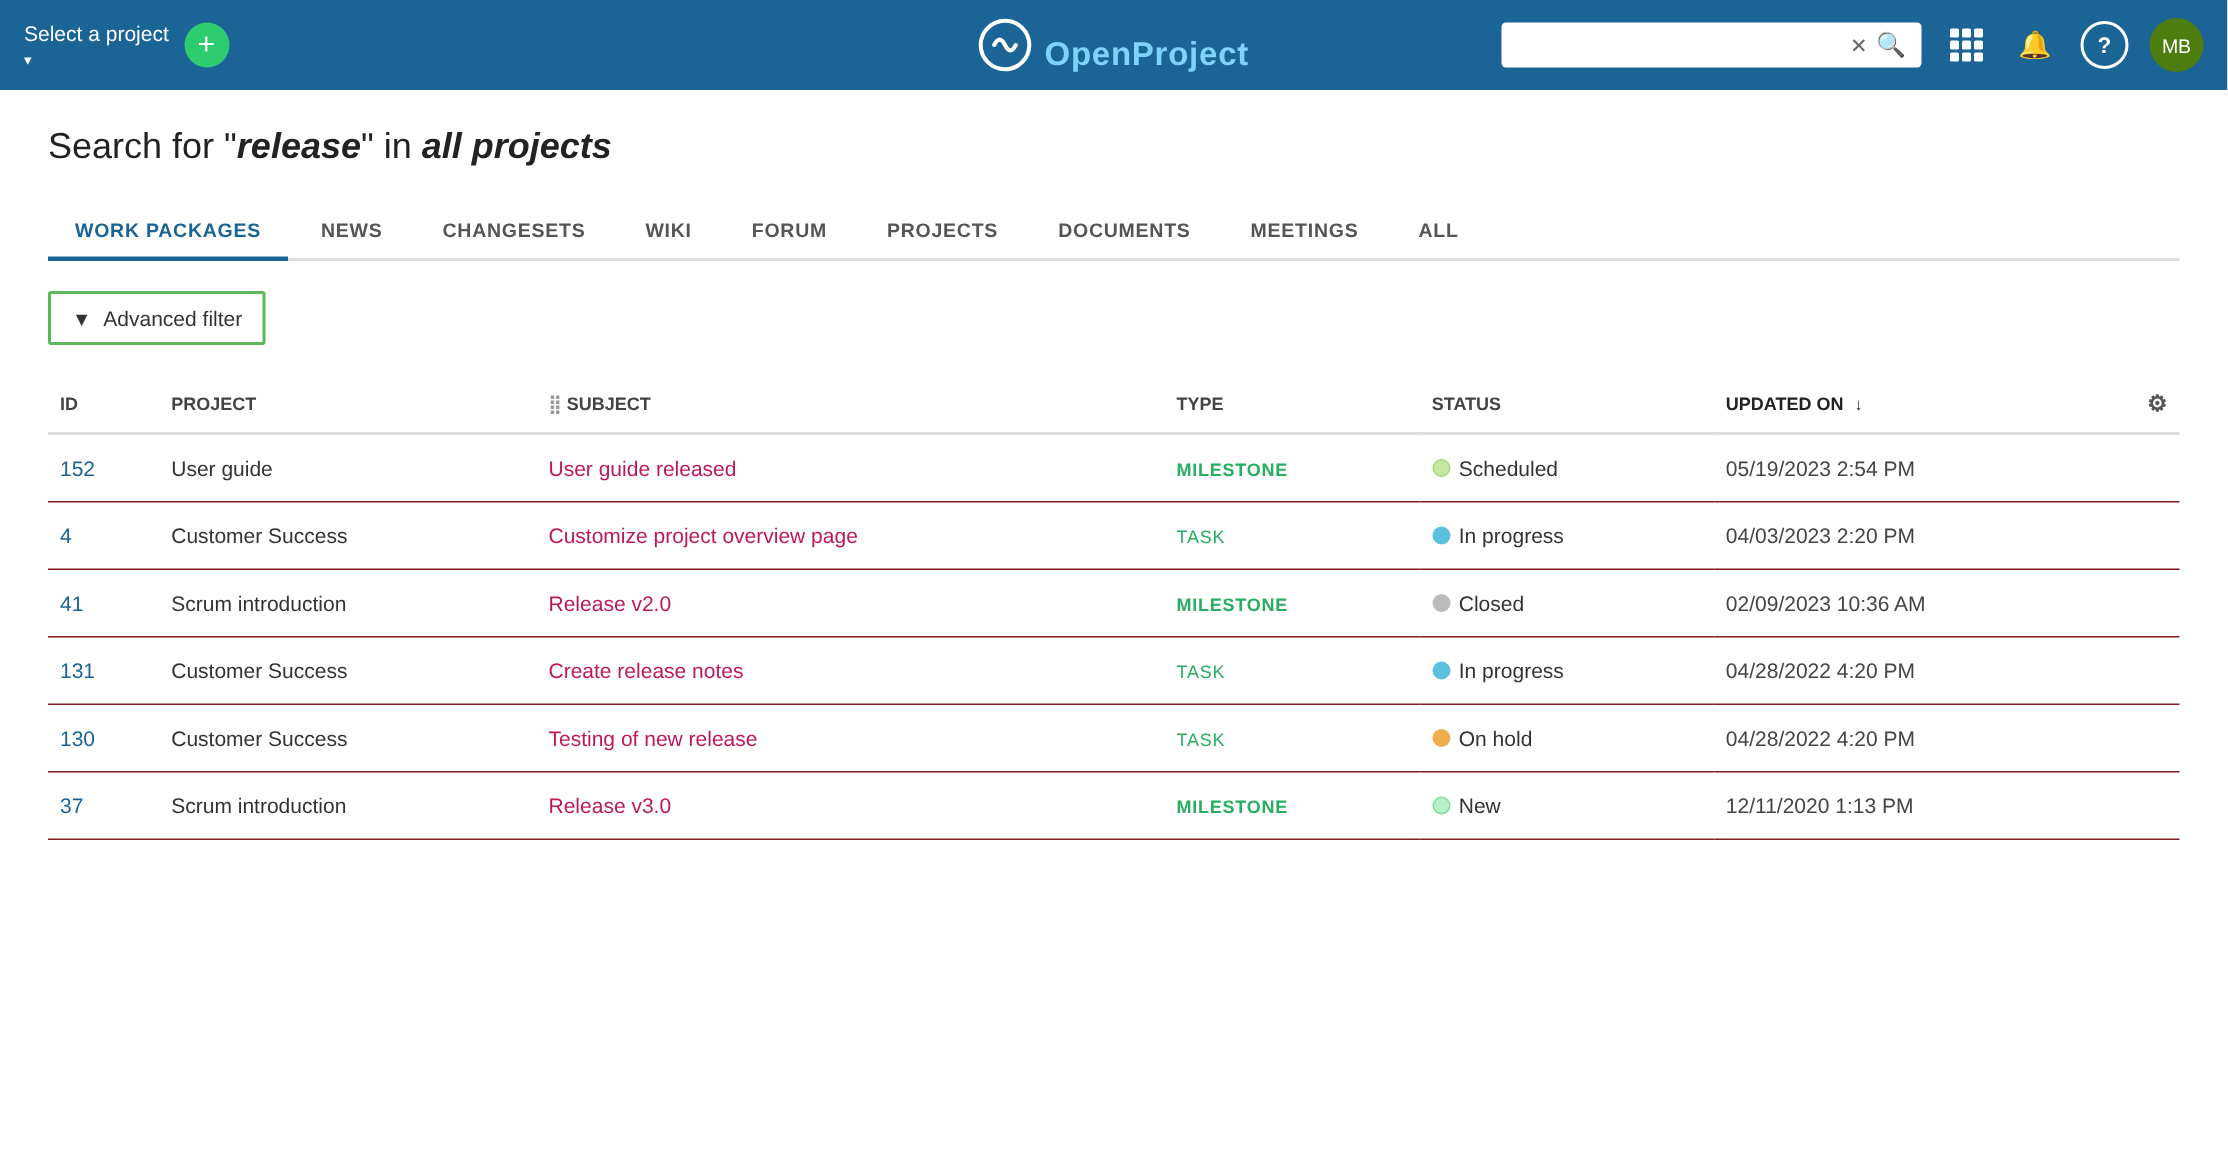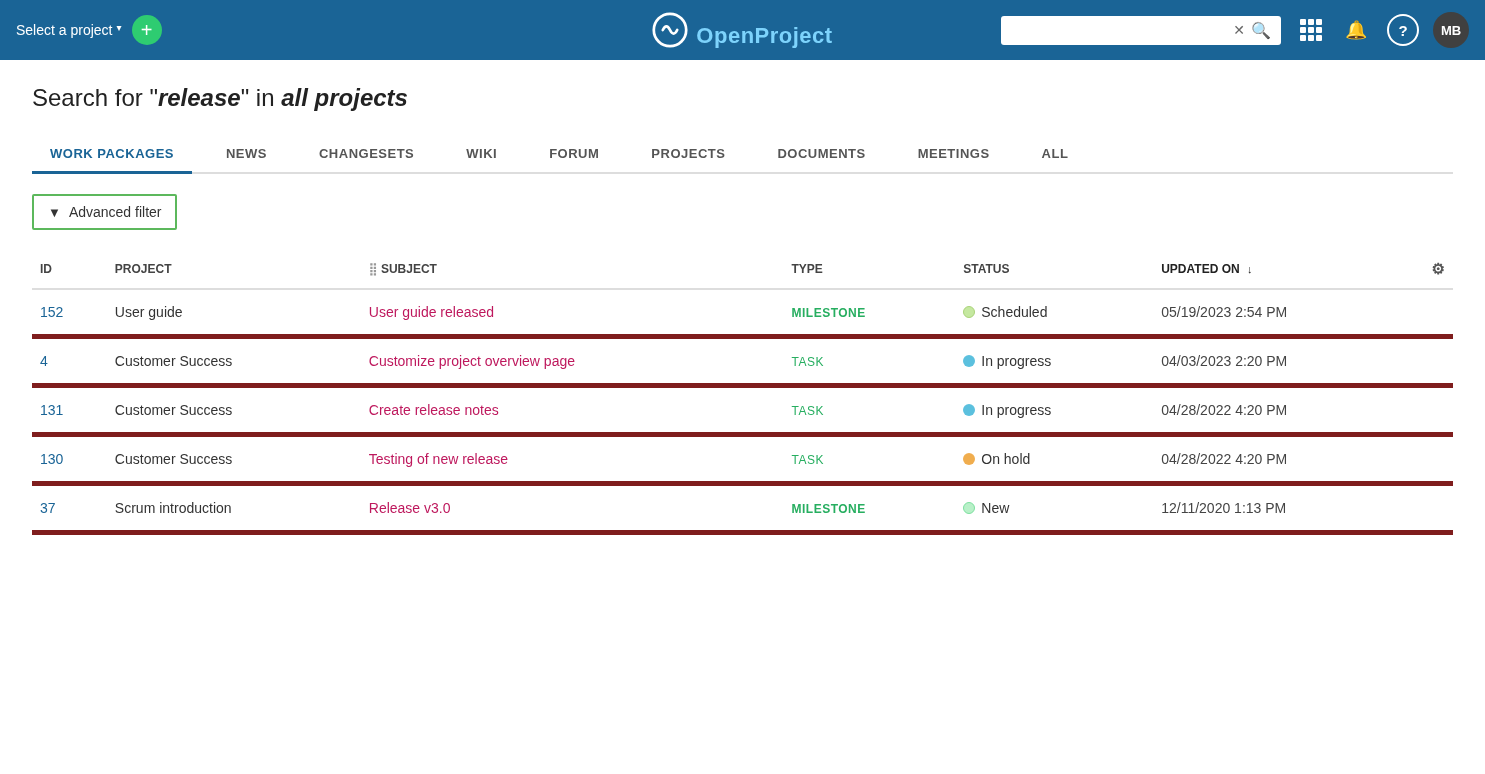--- a/index.html
+++ b/index.html
@@ -21,20 +21,21 @@
       flex: 1;
     }
     .select-project {
       color: #fff;
       font-size: 14px;
       display: flex;
       align-items: flex-start;
       gap: 4px;
       cursor: pointer;
       white-space: nowrap;
+      flex-direction: column;
     }
     .select-project .chevron {
       font-size: 10px;
     }
     .add-btn {
       width: 30px;
       height: 30px;
       border-radius: 50%;
       background: #2ecc71;
       color: #fff;
@@ -126,27 +127,27 @@
       align-items: center;
       justify-content: center;
       font-size: 15px;
       font-weight: bold;
       cursor: pointer;
     }
     .avatar {
       width: 36px;
       height: 36px;
       border-radius: 50%;
-      background: #404040;
+      background: #4d7c0f;
       color: #fff;
       display: flex;
       align-items: center;
       justify-content: center;
       font-size: 13px;
-      font-weight: bold;
+      font-weight: normal;
       cursor: pointer;
     }
 
     
     .page-content {
       padding: 24px 32px;
     }
     .page-title {
       font-size: 24px;
       font-weight: 400;
@@ -154,21 +155,21 @@
       color: #222;
     }
     .page-title em {
       font-style: italic;
       font-weight: 600;
     }
 
     
     .tabs {
       display: flex;
-      gap: 16px;
+      gap: 4px;
       border-bottom: 2px solid #ddd;
       margin-bottom: 20px;
     }
     .tab-item {
       padding: 10px 18px;
       font-size: 13px;
       font-weight: 600;
       letter-spacing: 0.5px;
       color: #555;
       cursor: pointer;
@@ -217,21 +218,21 @@
       border-bottom: 2px solid #ddd;
       white-space: nowrap;
       margin-left: 28px;
     }
     .results-table th.sorted {
       color: #222;
     }
     .results-table td {
       padding: 14px 8px;
       font-size: 14px;
-      border-bottom: 5px solid #7f1d1d;
+      border-bottom: 1px solid #7f1d1d;
       vertical-align: middle;
       margin-left: 32px;
     }
     .id-cell {
       color: #1a6496;
       font-weight: 500;
       cursor: pointer;
     }
     .subject-cell {
       color: #be185d;
@@ -405,20 +406,34 @@
       <td>
         <div class="status-cell">
           <span class="status-dot dot-inprogress"></span>
           <span>In progress</span>
         </div>
       </td>
       <td class="timestamp-cell">04/03/2023 2:20 PM</td>
       <td class="gear-col"></td>
     </tr>
         <tr>
+      <td class="id-cell">41</td>
+      <td>Scrum introduction</td>
+      <td class="subject-cell">Release v2.0</td>
+      <td><span class="type-milestone">MILESTONE</span></td>
+      <td>
+        <div class="status-cell">
+          <span class="status-dot dot-closed"></span>
+          <span>Closed</span>
+        </div>
+      </td>
+      <td class="timestamp-cell">02/09/2023 10:36 AM</td>
+      <td class="gear-col"></td>
+    </tr>
+        <tr>
       <td class="id-cell">131</td>
       <td>Customer Success</td>
       <td class="subject-cell">Create release notes</td>
       <td><span class="type-task">TASK</span></td>
       <td>
         <div class="status-cell">
           <span class="status-dot dot-inprogress"></span>
           <span>In progress</span>
         </div>
       </td>

